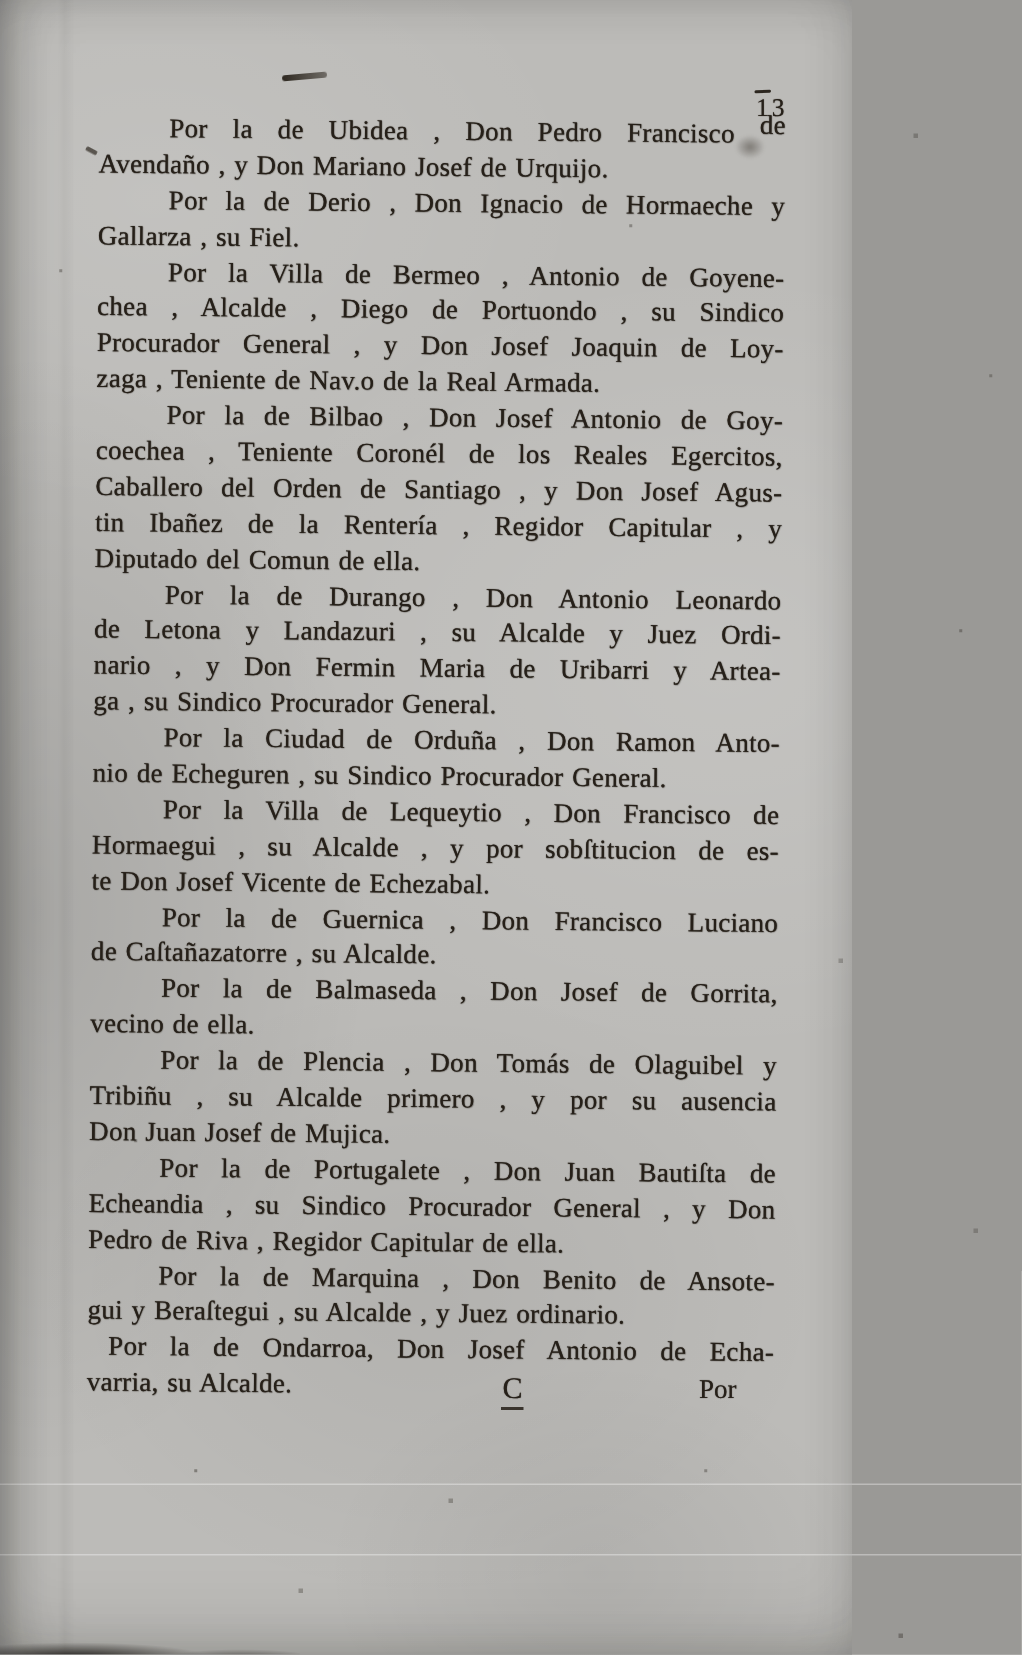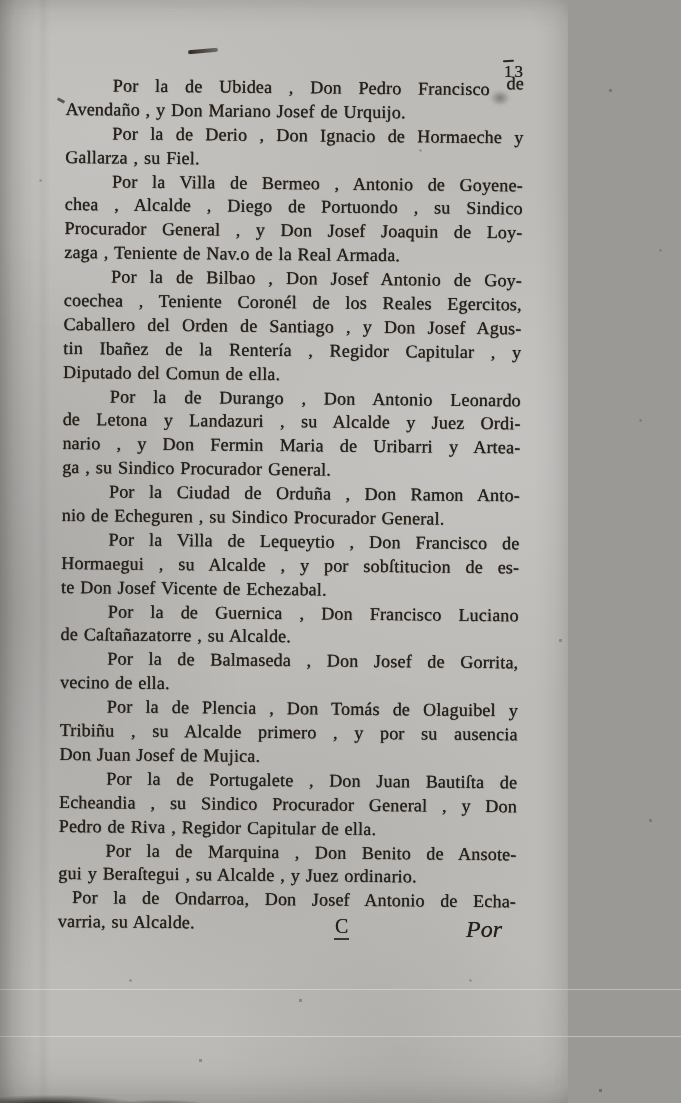--- a/index.html
+++ b/index.html
@@ -47,23 +47,22 @@
   .pagenum .bar{
     position:absolute;top:-2px;left:-1px;width:11px;height:2.4px;
     background:#2c261f;border-radius:1px;transform:rotate(-3deg);
   }
   .sig{
     position:absolute;left:334px;top:915px;font-size:20px;
     border-bottom:2px solid rgba(44,38,31,0.9);padding:0 1px 0px 1px;
     text-shadow:0 0 0.7px rgba(38,32,25,0.85);
   }
   .catchword{
-    position:absolute;left:466px;top:916px;font-size:24px;
+    position:absolute;left:466px;top:916px;font-size:18px;
     text-shadow:0 0 0.7px rgba(38,32,25,0.85);
-    font-style:italic;
   }
   .ink-dash{
     position:absolute;left:188px;top:49px;width:30px;height:3.5px;
     background:linear-gradient(90deg,#2e2820,rgba(46,40,32,0.55));
     border-radius:2px;transform:rotate(-5deg);filter:blur(0.4px);
   }
   .smudge{
     position:absolute;left:490px;top:90px;width:20px;height:16px;border-radius:50%;
     background:radial-gradient(ellipse at center, rgba(50,44,36,0.45), rgba(50,44,36,0) 70%);
     filter:blur(1px);

